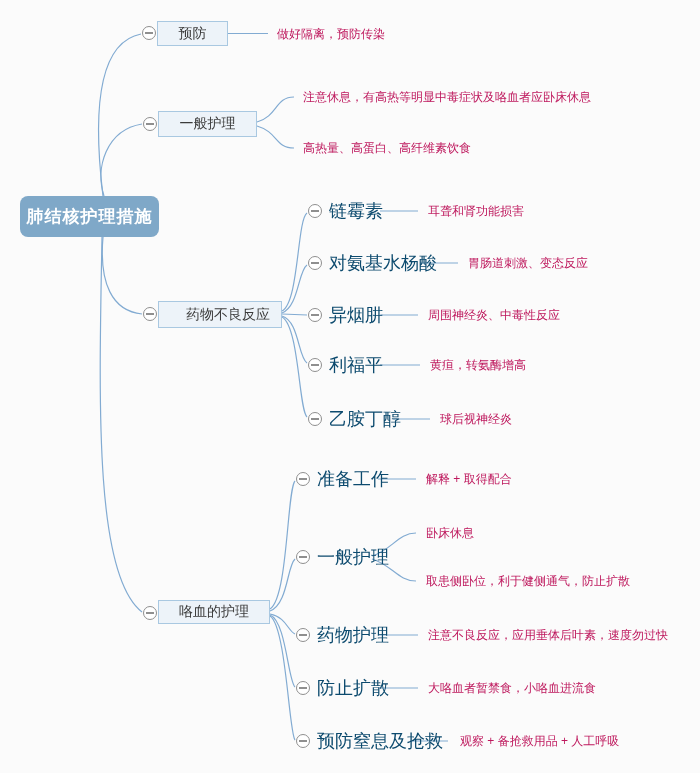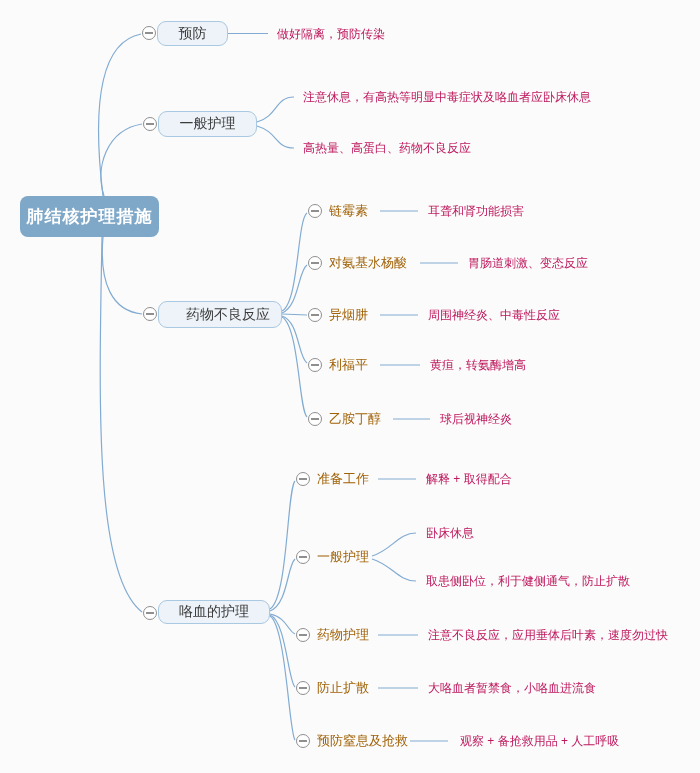--- a/index.html
+++ b/index.html
@@ -3,30 +3,30 @@
 <meta charset="utf-8">
 <style>
   html,body{margin:0;padding:0;background:#fbfbfb;}
   .canvas{
     position:relative;width:700px;height:773px;background:#fbfbfb;overflow:hidden;
     font-family:"Liberation Sans","DejaVu Sans",sans-serif;color:#3b3b3b;
   }
   .edges{position:absolute;left:0;top:0;width:700px;height:773px;}
   .node-box{
     position:absolute;box-sizing:border-box;display:flex;align-items:center;justify-content:center;
-    background:#edf3f9;border:1px solid #a9c8e1;border-radius:9px;
+    background:#edf3f9;border:1px solid #a9c8e1;border-radius:0;
     font-size:14px;color:#3b3b3b;cursor:pointer;white-space:nowrap;
   }
   .root-box{
     position:absolute;box-sizing:border-box;display:flex;align-items:center;justify-content:center;
     background:#7fa8c8;border-radius:8px;color:#ffffff;font-size:17px;font-weight:bold;
     letter-spacing:1px;cursor:pointer;white-space:nowrap;
   }
   .sub-label{
-    position:absolute;transform:translateY(-50%);font-size:13px;color:#a16207;
+    position:absolute;transform:translateY(-50%);font-size:18px;color:#0c4a6e;
     white-space:nowrap;cursor:pointer;
   }
   .leaf-label{
     position:absolute;transform:translateY(-50%);font-size:12px;color:#be185d;
     white-space:nowrap;cursor:pointer;
   }
   .collapse{
     position:absolute;width:14px;height:14px;border-radius:50%;
     background:#ffffff;border:1px solid #8f8f8f;box-sizing:border-box;cursor:pointer;
   }
@@ -91,21 +91,21 @@
   </div>
   <div class="leaf-label" style="left:277px;top:34px;">做好隔离，预防传染</div>
 
   <div class="collapse" style="left:143px;top:117px;">
       <div class="minus"></div>
     </div>
   <div class="node-box" style="left:158px;top:111px;width:99px;height:26px;">
     <span>一般护理</span>
   </div>
   <div class="leaf-label" style="left:303px;top:97px;">注意休息，有高热等明显中毒症状及咯血者应卧床休息</div>
-  <div class="leaf-label" style="left:303px;top:148px;">高热量、高蛋白、药物不良反应</div>
+  <div class="leaf-label" style="left:303px;top:148px;">高热量、高蛋白、高纤维素饮食</div>
 
   <div class="collapse" style="left:143px;top:307px;">
       <div class="minus"></div>
     </div>
   <div class="node-box" style="left:158px;top:301px;width:124px;height:27px;padding-left:16px;">
     <span>药物不良反应</span>
   </div>
 
   <div class="collapse" style="left:308px;top:204px;">
       <div class="minus"></div>

